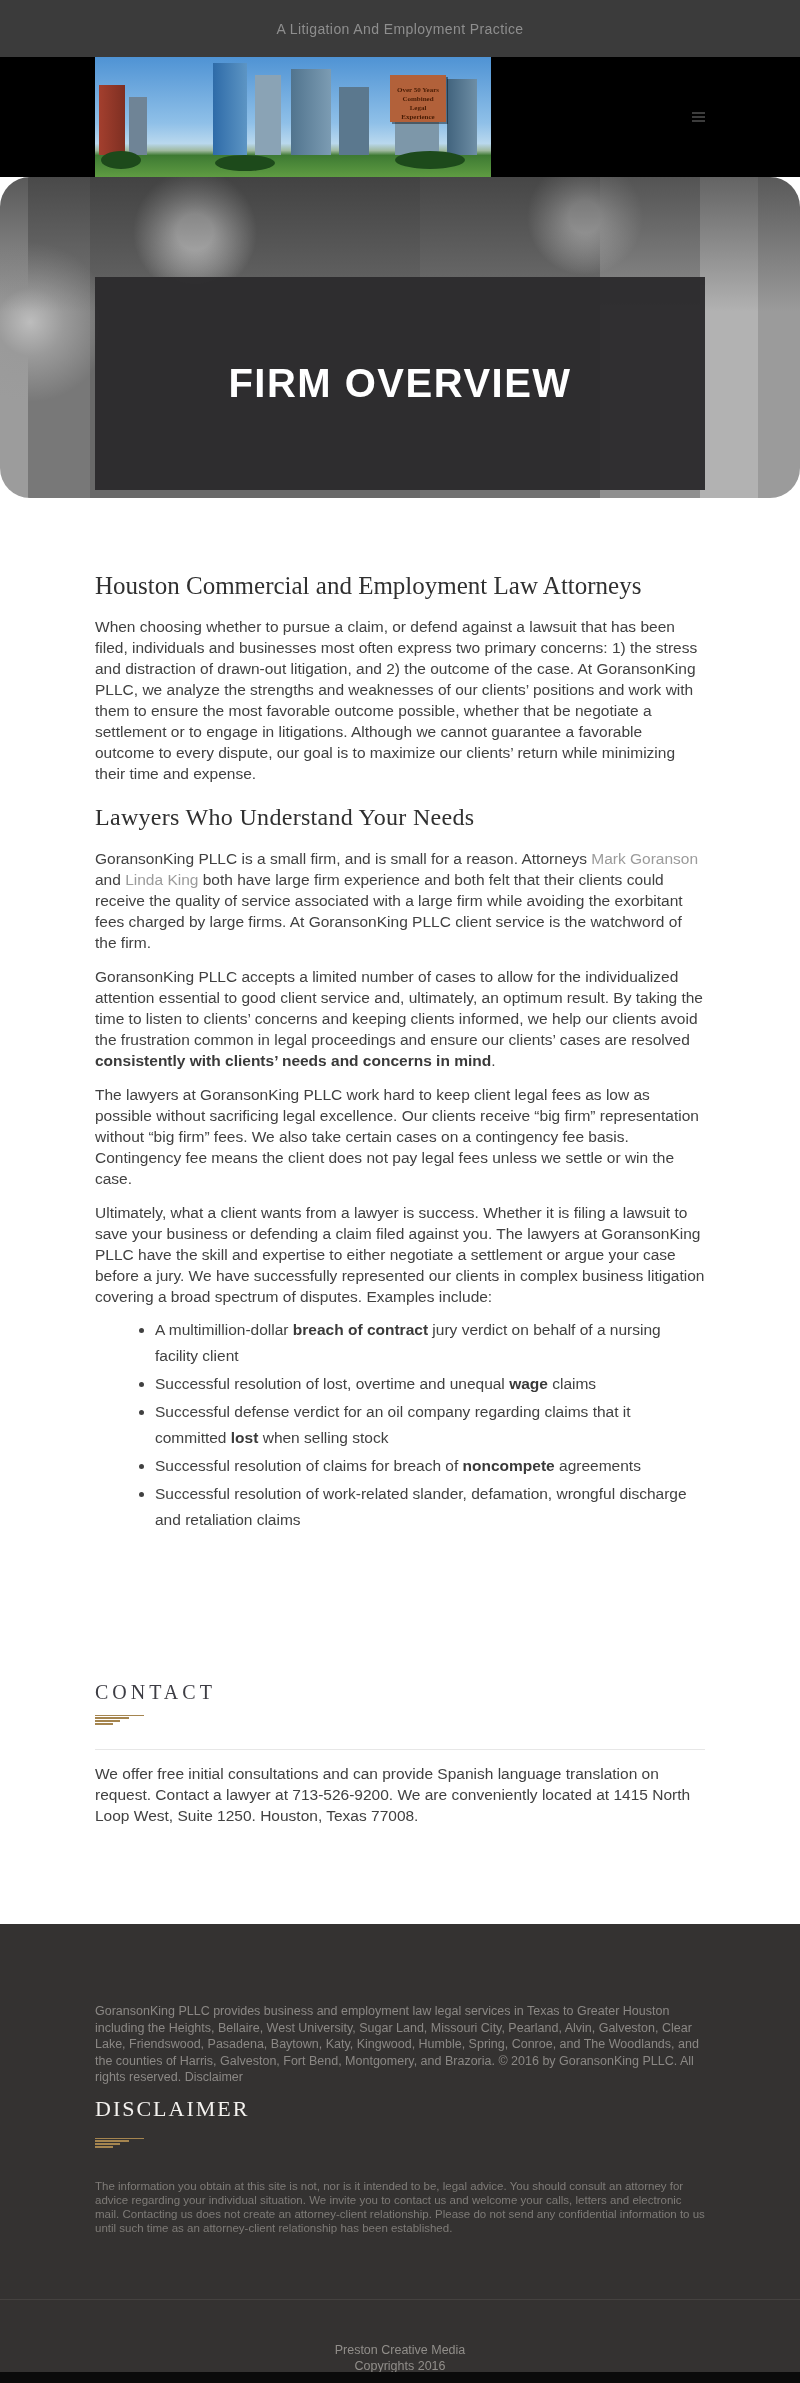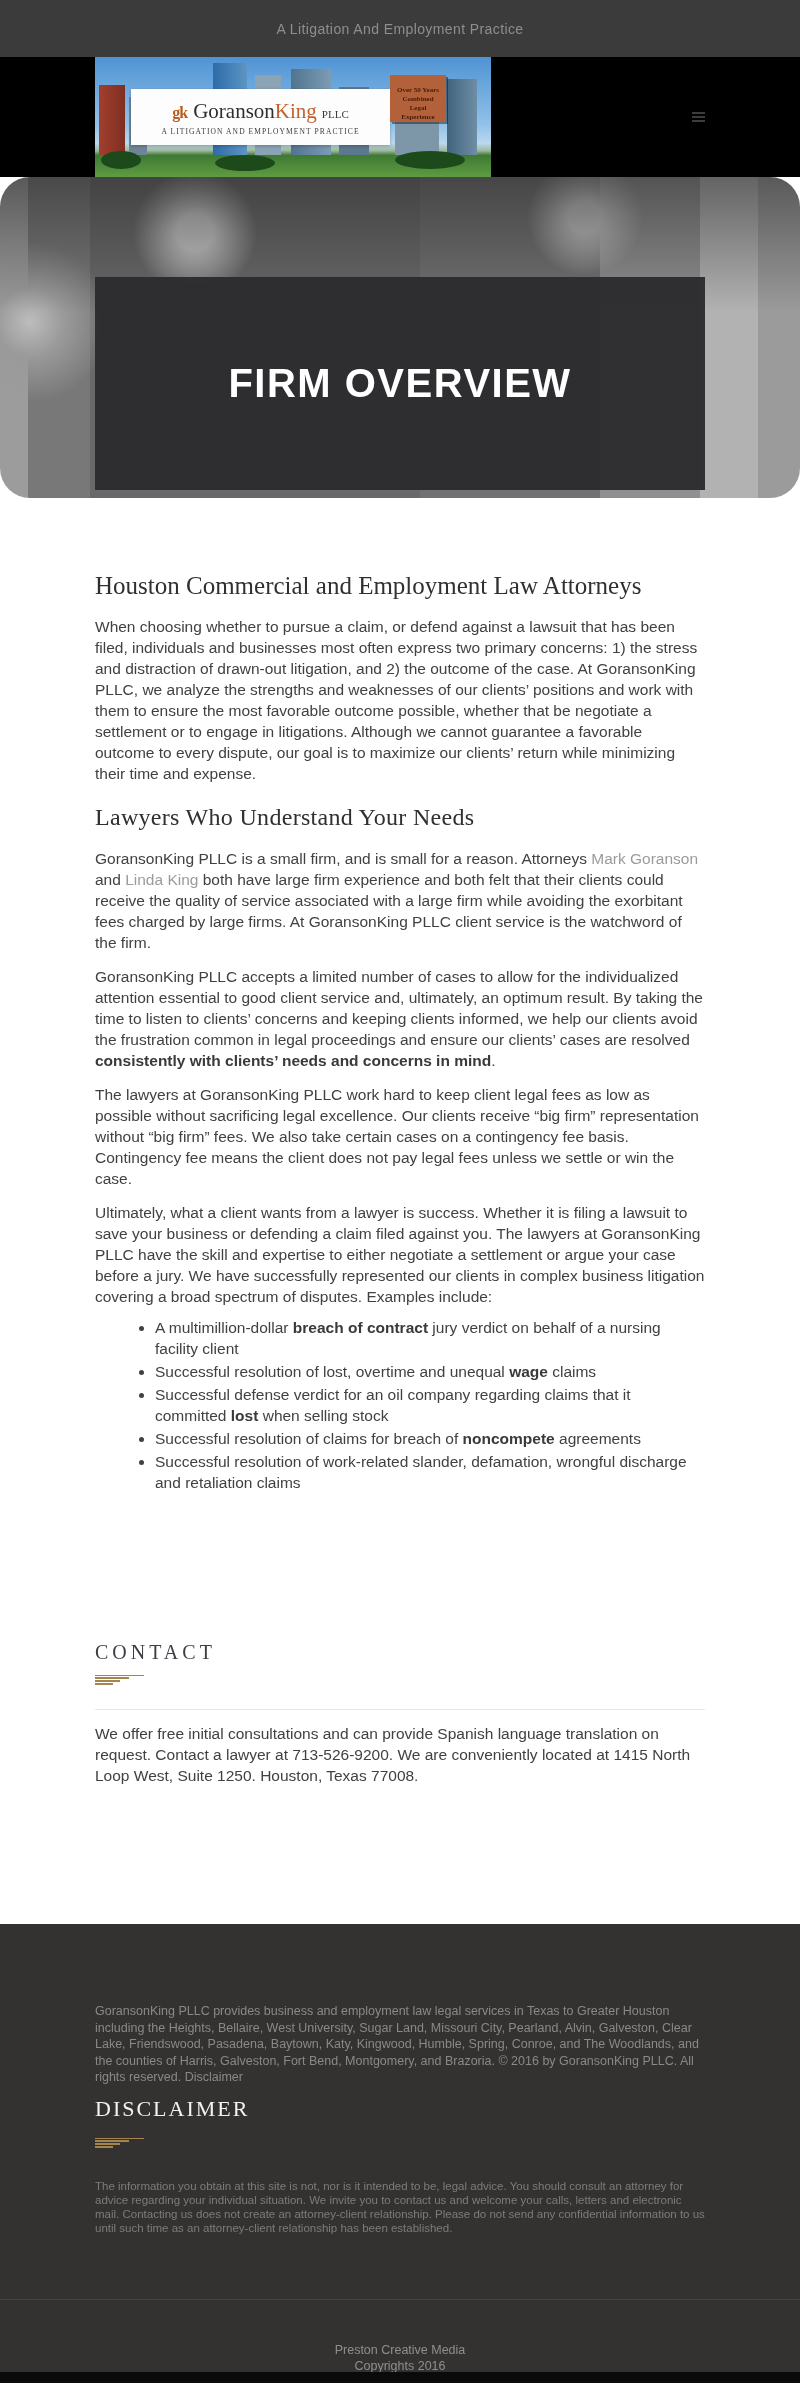--- a/index.html
+++ b/index.html
@@ -56,21 +56,21 @@
   .main{height:1426px;overflow:hidden;background:#fff;}
   .container{width:610px;margin:0 auto;}
   .page-h1{font-family:"Liberation Serif",serif;font-weight:400;font-size:25px;color:#303030;
            margin:0;padding-top:72px;line-height:1.3;}
   h2.sect{font-family:"Liberation Serif",serif;font-weight:400;font-size:24px;color:#303030;
           margin:16px 0 0;line-height:35px;letter-spacing:.3px;}
   p.body{font-size:15.5px;line-height:21px;color:#414141;margin:13px 0 0;}
   .text-link{color:#9b9b9b;cursor:pointer;text-decoration:none;}
   .b{font-weight:700;color:#3a3a3a;}
   ul.cases{margin:10px 0 0;padding-left:60px;}
-  ul.cases li{font-size:15.5px;line-height:21px;color:#414141;margin:0 0 2px;}
+  ul.cases li{font-size:15.5px;line-height:26px;color:#414141;margin:0 0 2px;}
 
   .contact-section{margin-top:148px;}
   .contact-h{font-family:"Liberation Serif",serif;font-weight:400;font-size:20px;letter-spacing:4px;
              color:#3d3d44;margin:0;}
   .ornament{margin-top:11px;width:60px;}
   .ornament .o1{height:1px;width:49px;margin-bottom:1px;}
   .ornament .o2{height:2px;width:34px;margin-bottom:1px;}
   .ornament .o3{height:2px;width:25px;margin-bottom:1px;}
   .ornament .o4{height:2px;width:18px;}
   .gold .o1,.gold .o2,.gold .o3,.gold .o4{background:#a5854f;}
@@ -104,29 +104,20 @@
     <div class="bld bld2"></div>
     <div class="bld bld3"></div>
     <div class="bld bld4"></div>
     <div class="bld bld5"></div>
     <div class="bld bld6"></div>
     <div class="bld bld7"></div>
     <div class="bld bld8"></div>
     <div class="tree tr1"></div>
     <div class="tree tr2"></div>
     <div class="tree tr3"></div>
-    <div class="logo-plate">
-      <div class="plate-row">
-        <span class="monogram">gk</span>
-        <span class="name-main">Goranson</span>
-        <span class="name-king">King</span>
-        <span class="name-suffix">PLLC</span>
-      </div>
-      <div class="plate-tagline">A LITIGATION AND EMPLOYMENT PRACTICE</div>
-    </div>
     <div class="logo-badge">
       <span class="badge-line">Over 50 Years</span>
       <span class="badge-line">Combined</span>
       <span class="badge-line">Legal</span>
       <span class="badge-line">Experience</span>
     </div>
   </div>
   <div class="hamburger">
     <div class="bar"></div>
       <div class="bar"></div>

